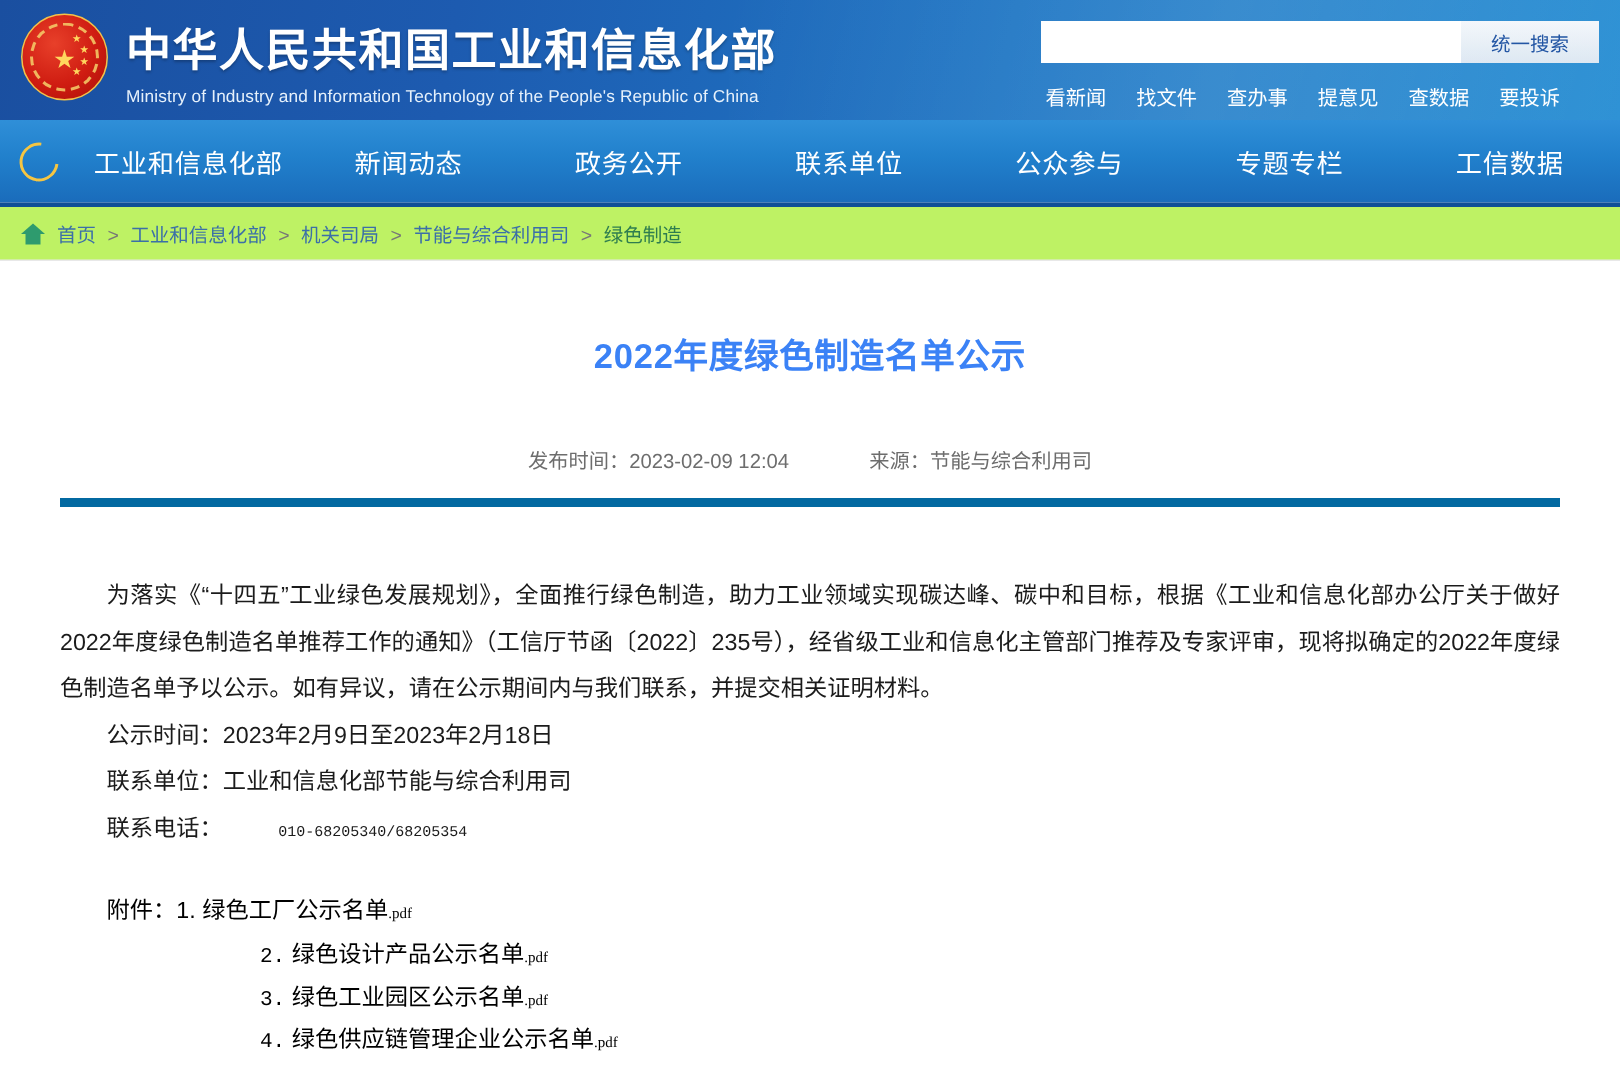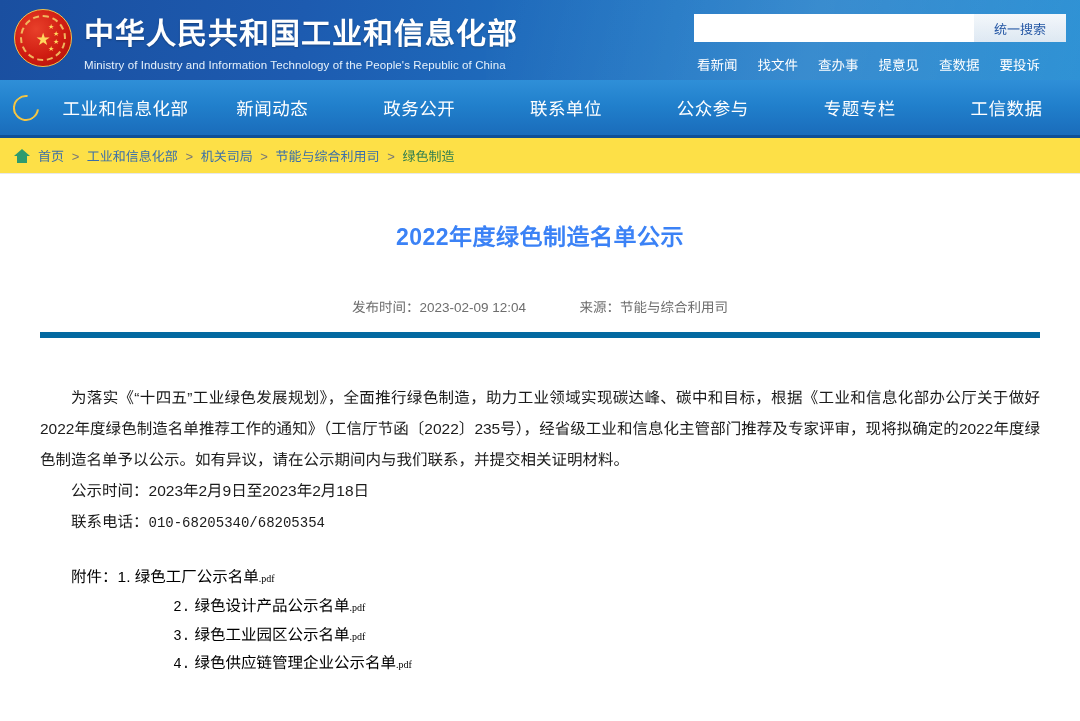--- a/index.html
+++ b/index.html
@@ -158,21 +158,21 @@
     letter-spacing: .5px;
   }
 
   
   .crumb-wrap {
     height: 36px;
     border-bottom: 1px solid #e8e8e8;
     display: flex;
     align-items: center;
     padding: 0 14px;
-    background: #fde047;
+    background: #bef264;
   }
   .home-icon {
     width: 16px; height: 14px;
     margin-right: 8px;
     position: relative;
     flex: none;
   }
   .home-icon::before {
     content: "";
     position: absolute;
@@ -225,21 +225,21 @@
   .body-text {
     margin-top: 44px;
     font-size: 15.5px;
     color: #1b1b1b;
     line-height: 2;
   }
   .para-indent {
     text-indent: 2em;
     text-align: justify;
   }
-  .mono { font-family: "Liberation Mono", "DejaVu Sans Mono", monospace; font-size: 14px; }
+  .mono { font-family: "Liberation Mono", "DejaVu Sans Mono", monospace; font-size: 10px; margin-left: 37px; }
 
   .attach-block {
     margin-top: 26px;
     font-size: 15.5px;
     line-height: 1.85;
   }
   .attach-first { text-indent: 2em; }
   .attach-row { padding-left: 8.6em; }
   .attach-row .num { font-family: "Liberation Mono", monospace; font-size: 14px; }
   .attach-name { }
@@ -320,20 +320,23 @@
     <span>来源：</span><span>节能与综合利用司</span>
   </div>
 
   <div class="body-text">
     <div class="para-indent">为落实《“十四五”工业绿色发展规划》，全面推行绿色制造，助力工业领域实现碳达峰、碳中和目标，根据《工业和信息化部办公厅关于做好2022年度绿色制造名单推荐工作的通知》（工信厅节函〔2022〕235号），经省级工业和信息化主管部门推荐及专家评审，现将拟确定的2022年度绿色制造名单予以公示。如有异议，请在公示期间内与我们联系，并提交相关证明材料。</div>
 
     <div class="para-indent">
       <span>公示时间：</span><span>2023年2月9日至2023年2月18日</span>
     </div>
     <div class="para-indent">
+      <span>联系单位：</span><span>工业和信息化部节能与综合利用司</span>
+    </div>
+    <div class="para-indent">
       <span>联系电话：</span><span class="mono">010-68205340/68205354</span>
     </div>
   </div>
 
   <div class="attach-block">
     <div class="attach-first">
       <span>附件：</span><span class="num">1.</span>
       <span class="attach-name"><span>绿色工厂公示名单</span><span class="pdf-ext">.pdf</span></span>
     </div>
     <div class="attach-row">

